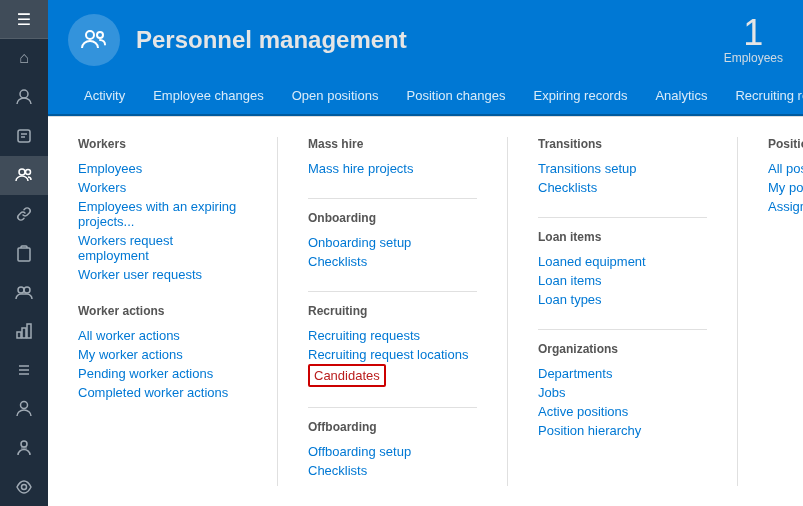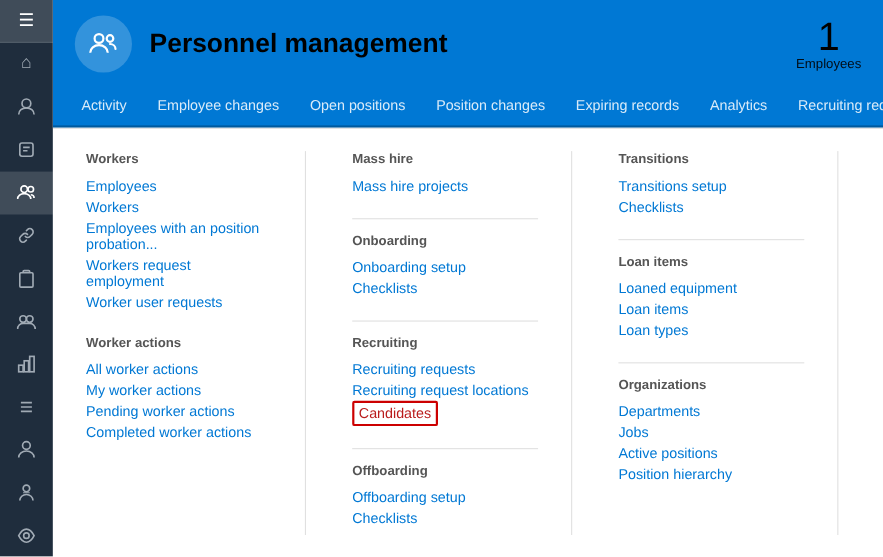--- a/index.html
+++ b/index.html
@@ -33,21 +33,21 @@
     .main-area {
       flex: 1;
       display: flex;
       flex-direction: column;
       overflow: hidden;
     }
 
     
     .header {
       background: #0078d4;
-      color: #000000;
+      color: #e5e5e5;
       display: flex;
       align-items: center;
       padding: 0 20px;
       height: 80px;
       flex-shrink: 0;
     }
     .header-icon-circle {
       width: 52px;
       height: 52px;
       border-radius: 50%;
@@ -77,40 +77,40 @@
     .header-stat-label {
       font-size: 12px;
       opacity: 0.9;
     }
 
     
     .nav-tabs {
       background: #0078d4;
       display: flex;
       align-items: flex-end;
-      padding: 0 12px;
+      padding: 0 22px;
       flex-shrink: 0;
       border-bottom: 2px solid #005a9e;
     }
     .nav-tab {
       color: rgba(255,255,255,0.85);
       padding: 8px 14px;
       cursor: pointer;
       font-size: 13px;
       border-bottom: 3px solid transparent;
       white-space: nowrap;
     }
 
     
     .dropdown-content {
       background: #fff;
       flex: 1;
       padding: 20px 30px;
       display: flex;
-      gap: 12px;
+      gap: 0;
       overflow-y: auto;
       border-top: 1px solid #ddd;
     }
 
     .dropdown-col {
       min-width: 200px;
       padding-right: 30px;
       border-right: 1px solid #e0e0e0;
       margin-right: 30px;
     }
@@ -264,21 +264,21 @@
 
   </div>
 
   <div class="dropdown-content">
 
     <div class="dropdown-col">
       <div class="col-section">
         <div class="col-section-title">Workers</div>
         <a class="col-link">Employees</a>
         <a class="col-link">Workers</a>
-        <a class="col-link">Employees with an position probation...</a>
+        <a class="col-link">Employees with an expiring projects...</a>
         <a class="col-link">Workers request employment</a>
         <a class="col-link">Worker user requests</a>
       </div>
       <div class="col-section">
         <div class="col-section-title">Worker actions</div>
         <a class="col-link">All worker actions</a>
         <a class="col-link">My worker actions</a>
         <a class="col-link">Pending worker actions</a>
         <a class="col-link">Completed worker actions</a>
       </div>

